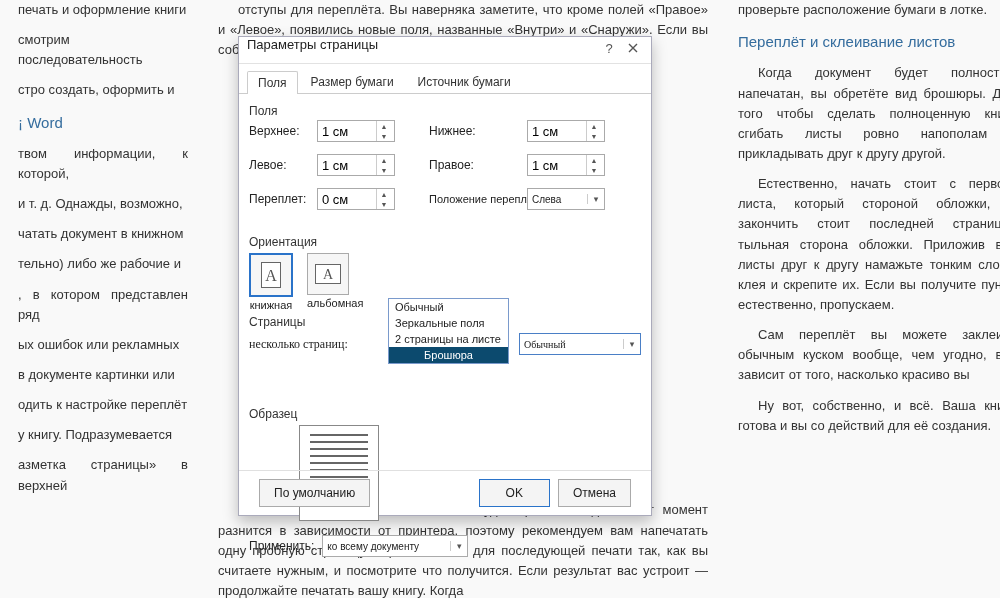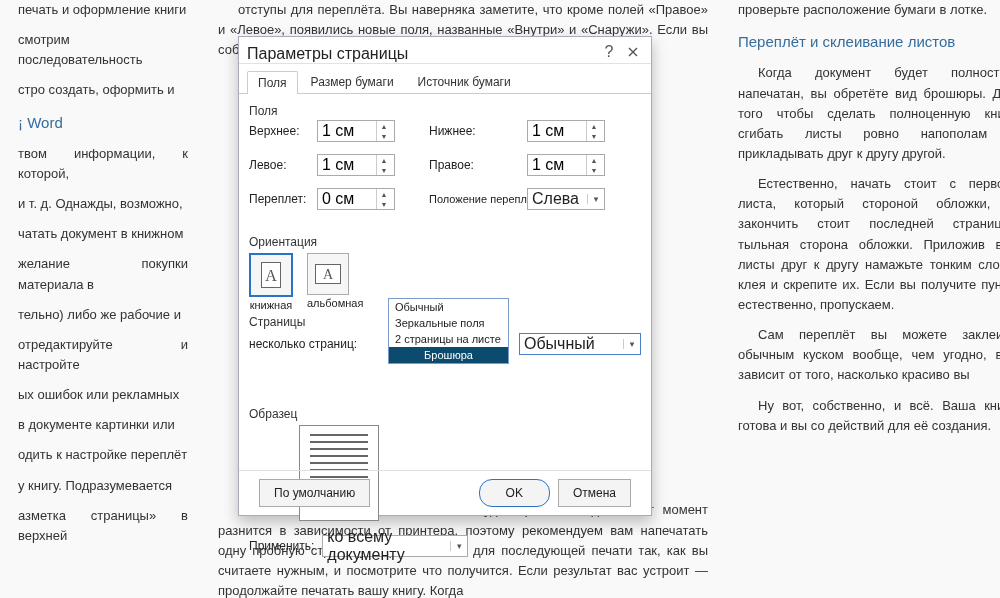--- a/index.html
+++ b/index.html
@@ -44,23 +44,23 @@
     top: 36px;
     width: 412px;
     height: 478px;
     background: #fff;
     border: 1px solid #aab;
     box-shadow: 0 6px 14px rgba(0,0,0,0.25);
   }
   .dlg-title {
     height: 26px;
     display: flex;
-    align-items: flex-end;
+    align-items: flex-start;
     padding: 0 6px 0 8px;
-    font-size: 16px;
+    font-size: 13px;
     border-bottom: 1px solid #e2e2e2;
   }
   .dlg-title .title-text { flex: 1; }
   .dlg-title .help, .dlg-title .close {
     width: 24px; height: 22px;
     display: flex; align-items: center; justify-content: center;
     color: #555;
     cursor: pointer;
   }
 
@@ -103,21 +103,21 @@
     display: flex;
     align-items: stretch;
     border: 1px solid #aaa;
     height: 20px;
     background: #fff;
   }
   .spin input {
     border: none;
     width: 50px;
     padding: 0 4px;
-    font-size: 16px;
+    font-size: 13px;
     outline: none;
   }
   .spin .arrows {
     width: 14px;
     border-left: 1px solid #ccc;
     display: flex;
     flex-direction: column;
   }
   .spin .arrows span {
     flex: 1;
@@ -129,41 +129,41 @@
     color: #555;
   }
 
   .select {
     display: flex;
     align-items: center;
     border: 1px solid #aaa;
     height: 20px;
     background: #fff;
   }
-  .select .val { flex: 1; padding: 0 4px; font-size: 16px; }
+  .select .val { flex: 1; padding: 0 4px; font-size: 10px; }
   .select .drop {
     width: 16px;
     border-left: 1px solid #ccc;
     display: flex; align-items: center; justify-content: center;
     font-size: 9px; color: #555;
   }
 
   .orient-row { display: flex; gap: 14px; margin: 4px 0 2px 0; }
   .orient-item { text-align: center; font-size: 11px; cursor: pointer; }
   .orient-box {
     width: 40px; height: 40px;
     border: 1px solid #aaa;
     display: flex; align-items: center; justify-content: center;
     background: #f6f6f6;
     margin-bottom: 2px;
   }
   .orient-item.selected .orient-box { border: 2px solid #2a73c9; }
   .orient-box svg { display: block; }
 
-  .pages-row { display: flex; align-items: center; gap: 10px; margin-top: 4px; }
+  .pages-row { display: flex; align-items: center; gap: 10px; margin-top: 4px; font-family: Liberation Serif, serif; }
   .pages-row .select { width: 120px; border-color: #4a7fc6; }
 
   .dropdown {
     position: absolute;
     left: 388px;
     top: 298px;
     width: 119px;
     background: #fff;
     border: 1px solid #7a9acc;
     font-size: 11px;
@@ -196,40 +196,39 @@
   }
   .btn {
     border: 1px solid #aaa;
     background: #f4f4f4;
     padding: 2px 14px;
     font-size: 12px;
     cursor: pointer;
     height: 22px;
     display: inline-flex; align-items: center;
   }
-  .btn.primary { border-color: #2a73c9; border-radius: 13px; }
+  .btn.primary { border-color: #2a73c9; }
   .spacer { flex: 1; }
 </style>
 </head>
 <body>
 
 <div class="page">
 
   <div class="bgcols">
     <div class="bgcol" style="flex:0 0 170px;margin-left:8px;">
       <p>печать и оформление книги</p>
       <p>смотрим последовательность</p>
       <p>стро создать, оформить и</p>
       <p class="wlabel">¡ Word</p>
       <p>твом информации, к которой,</p>
       <p>и т. д. Однажды, возможно,</p>
       <p>чатать документ в книжном</p>
-      <p>желание покупки материала в</p>
       <p>тельно) либо же рабочие и</p>
-      <p>отредактируйте и настройте</p>
+      <p>, в котором представлен ряд</p>
       <p>ых ошибок или рекламных</p>
       <p> в документе картинки или</p>
       <p>одить к настройке переплёт</p>
       <p>у книгу. Подразумевается</p>
       <p>азметка страницы» в верхней</p>
 
     </div>
     <div class="bgcol" style="flex:0 0 490px;">
       <p class="indent">отступы для переплёта. Вы наверняка заметите, что кроме полей «Правое» и «Левое», появились новые поля, названные «Внутри» и «Снаружи». Если вы собираетесь делать</p>
       <div style="height:430px;"></div>

